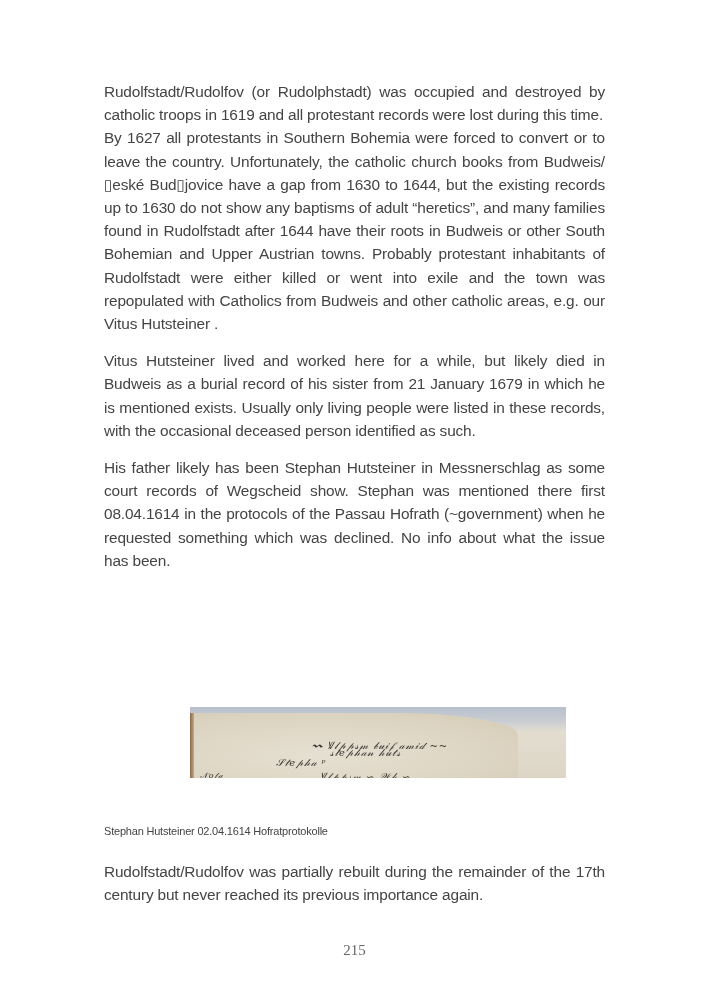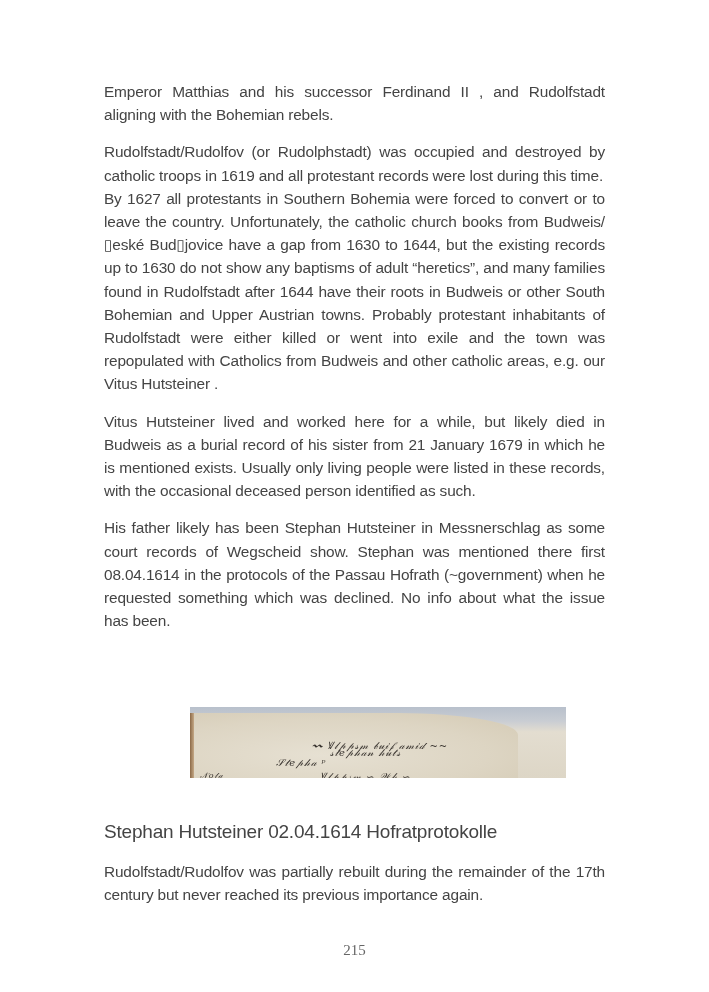--- a/index.html
+++ b/index.html
@@ -63,21 +63,21 @@
       font-style: italic;
       color: #3a3530;
       font-size: 10px;
       white-space: nowrap;
       letter-spacing: 1px;
     }
     .caption {
       position: absolute;
       left: 104px;
       top: 820px;
-      font-size: 19px;
+      font-size: 11px;
       line-height: 23px;
       letter-spacing: -0.2px;
     }
     .closing {
       position: absolute;
       left: 104px;
       top: 860px;
       width: 501px;
     }
     .page-number {
@@ -88,21 +88,20 @@
       text-align: center;
       font-family: "Liberation Serif", "DejaVu Serif", serif;
       font-size: 15px;
       color: #666666;
     }
   </style>
 </head>
 <body>
 
 <div class="page">
-  <p class="para">Emperor Matthias and his successor Ferdinand II , and Rudolfstadt aligning with the Bohemian rebels.</p>
   <p class="para tight">Rudolfstadt/Rudolfov (or Rudolphstadt) was occupied and destroyed by catholic troops in 1619 and all protestant records were lost during this time.</p>
   <p class="para">By 1627 all protestants in Southern Bohemia were forced to convert or to leave the country. Unfortunately, the catholic church books from Budweis/▯eské Bud▯jovice have a gap from 1630 to 1644, but the existing records up to 1630 do not show any baptisms of adult “heretics”, and many families found in Rudolfstadt after 1644 have their roots in Budweis or other South Bohemian and Upper Austrian towns. Probably protestant inhabitants of Rudolfstadt were either killed or went into exile and the town was repopulated with Catholics from Budweis and other catholic areas, e.g. our Vitus Hutsteiner .</p>
   <p class="para">Vitus Hutsteiner lived and worked here for a while, but likely died in Budweis as a burial record of his sister from 21 January 1679 in which he is mentioned exists. Usually only living people were listed in these records, with the occasional deceased person identified as such.</p>
   <p class="para">His father likely has been Stephan Hutsteiner in Messnerschlag as some court records of Wegscheid show. Stephan was mentioned there first 08.04.1614 in the protocols of the Passau Hofrath (~government) when he requested something which was declined. No info about what the issue has been.</p>
 </div>
 
 <div class="figure">
   <div class="paper"></div>
   <div class="edge"></div>
   <div class="ink" style="left:122px; top:30px;">〰 Ꝟ𝓁𝓅𝓅𝓈𝓂 𝒷𝓊𝒾𝒻 𝒶𝓂𝒾𝒹 ~~</div>

